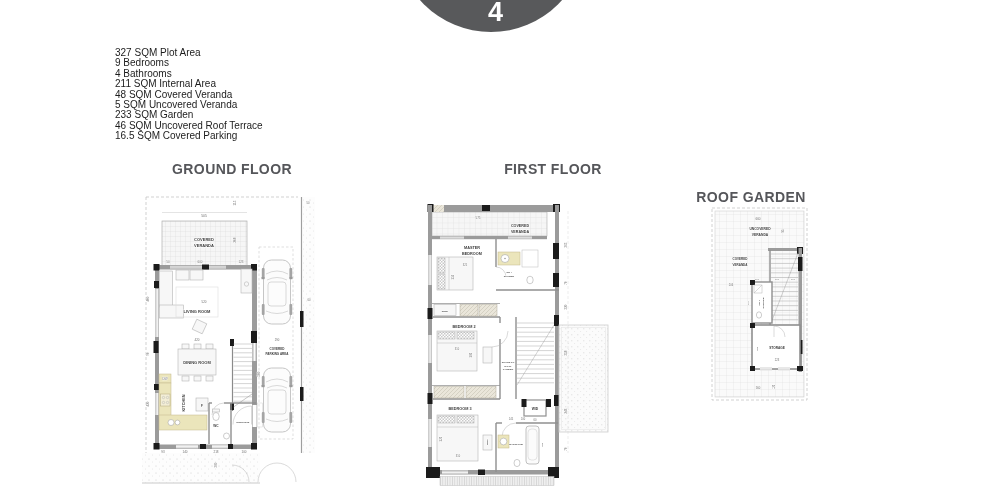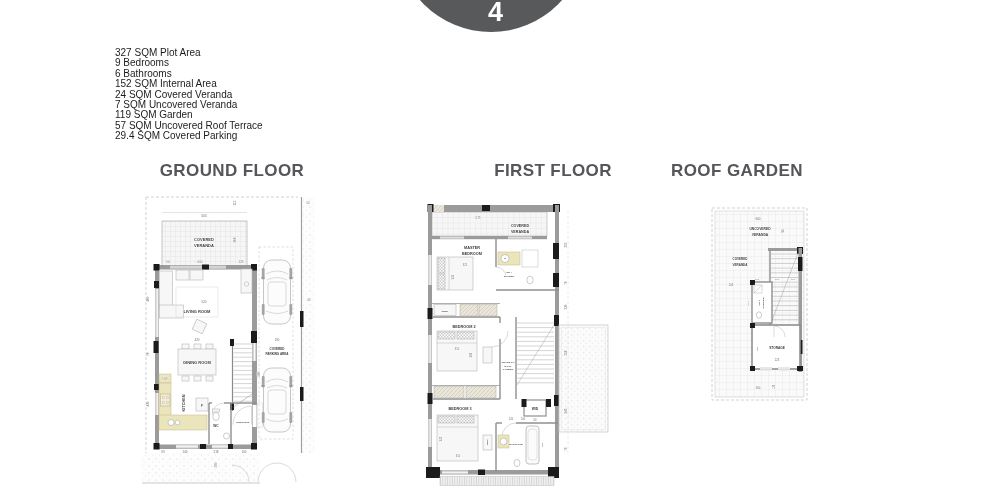--- a/index.html
+++ b/index.html
@@ -5,49 +5,49 @@
   html,body{margin:0;padding:0;background:#ffffff;}
   body{width:1000px;height:500px;position:relative;overflow:hidden;
        font-family:"Liberation Sans",sans-serif;}
   .villa-circle{position:absolute;left:396px;top:-158px;width:190px;height:190px;
        border-radius:50%;background:#58595b;}
   .villa-number{position:absolute;left:474px;top:-3px;width:44px;text-align:center;
        font-size:27px;font-weight:bold;color:#ffffff;letter-spacing:1px;}
   .specs{position:absolute;left:115px;top:48px;font-size:10px;line-height:10.4px;
        color:#1c1c1c;}
   .floor-title{position:absolute;top:161px;width:186px;text-align:center;
-       font-weight:bold;font-size:17px;color:#55565a;letter-spacing:.4px;}
+       font-weight:bold;font-size:14px;color:#55565a;letter-spacing:.4px;}
   #title-ground{left:139px;} #title-first{left:460px;} #title-roof:{left:670px;}
-  #title-roof{left:644px;}
+  #title-roof{left:658px;margin-top:28px;}
   .plan{position:absolute;}
   svg text{font-family:"Liberation Sans",sans-serif;}
   .lbl{fill:#3d3d3d;font-weight:bold;paint-order:stroke;stroke:#ffffff;stroke-width:.8px;stroke-linejoin:round;}
   .dim{fill:#6f6f6f;paint-order:stroke;stroke:#ffffff;stroke-width:.6px;stroke-linejoin:round;}
   .wall{fill:#9b9b9b;} .blk{fill:#1b1b1b;}
   .furn{fill:#f7f7f7;stroke:#b5b5b5;stroke-width:.6;}
   .thin{stroke:#b5b5b5;stroke-width:.5;fill:none;}
   .part{stroke:#8f8f8f;stroke-width:1.4;fill:none;}
   .ctr{fill:#ebe5bb;stroke:#c3b98c;stroke-width:.5;}
 </style>
 </head>
 <body>
 
 <div class="villa-circle"></div>
 <div class="villa-number">4</div>
 
 <div class="specs">
   <div>327 SQM Plot Area</div>
   <div>9 Bedrooms</div>
-  <div>6 Bathrooms</div>
-  <div>152 SQM Internal Area</div>
-  <div>24 SQM Covered Veranda</div>
-  <div>7 SQM Uncovered Veranda</div>
-  <div>119 SQM Garden</div>
-  <div>57 SQM Uncovered Roof Terrace</div>
-  <div>29.4 SQM Covered Parking</div>
+  <div>4 Bathrooms</div>
+  <div>211 SQM Internal Area</div>
+  <div>48 SQM Covered Veranda</div>
+  <div>5 SQM Uncovered Veranda</div>
+  <div>233 SQM Garden</div>
+  <div>46 SQM Uncovered Roof Terrace</div>
+  <div>16.5 SQM Covered Parking</div>
 </div>
 
 <div class="floor-title" id="title-ground">GROUND FLOOR</div>
 <div class="floor-title" id="title-first">FIRST FLOOR</div>
 <div class="floor-title" id="title-roof">ROOF GARDEN</div>
 
 <svg class="plan" style="left:140px;top:191px" width="178" height="302" viewBox="0 0 178 302">
   <defs>
     <pattern id="gGrid" width="5" height="5" patternUnits="userSpaceOnUse">
       <rect width="5" height="5" fill="#f6f6f6"></rect>

